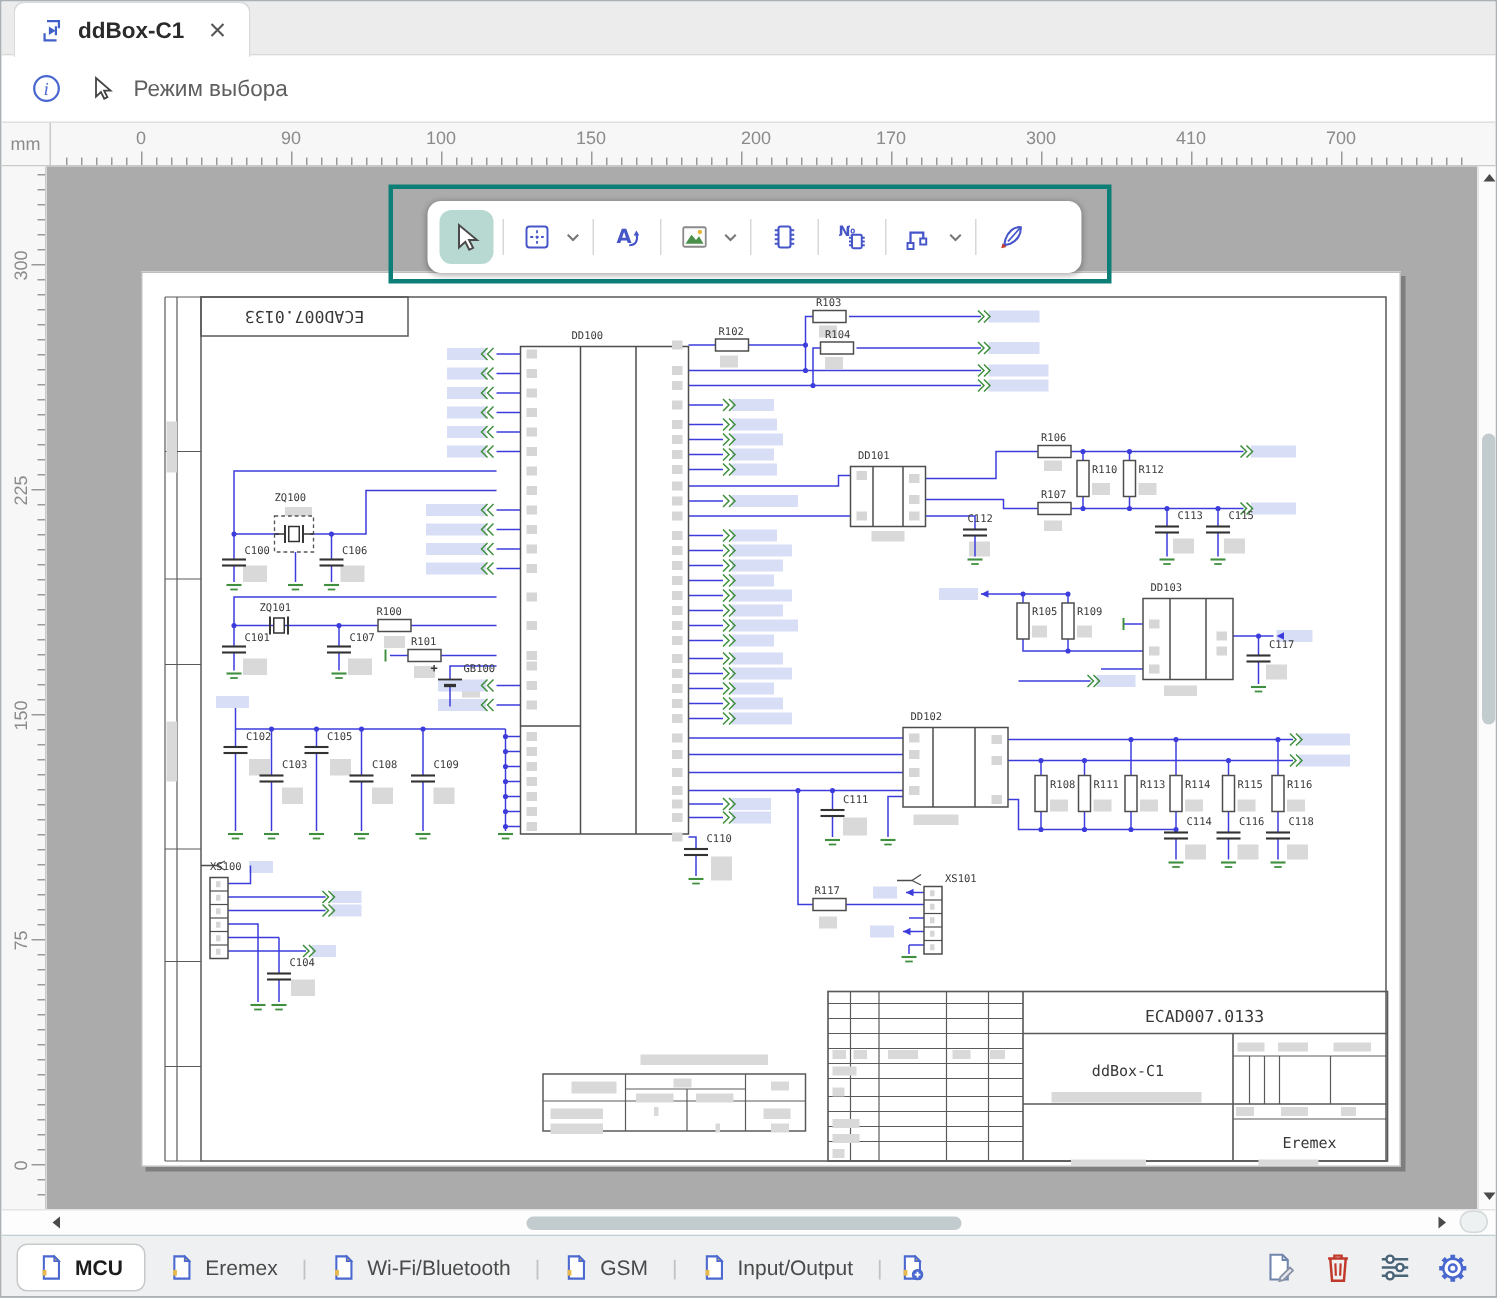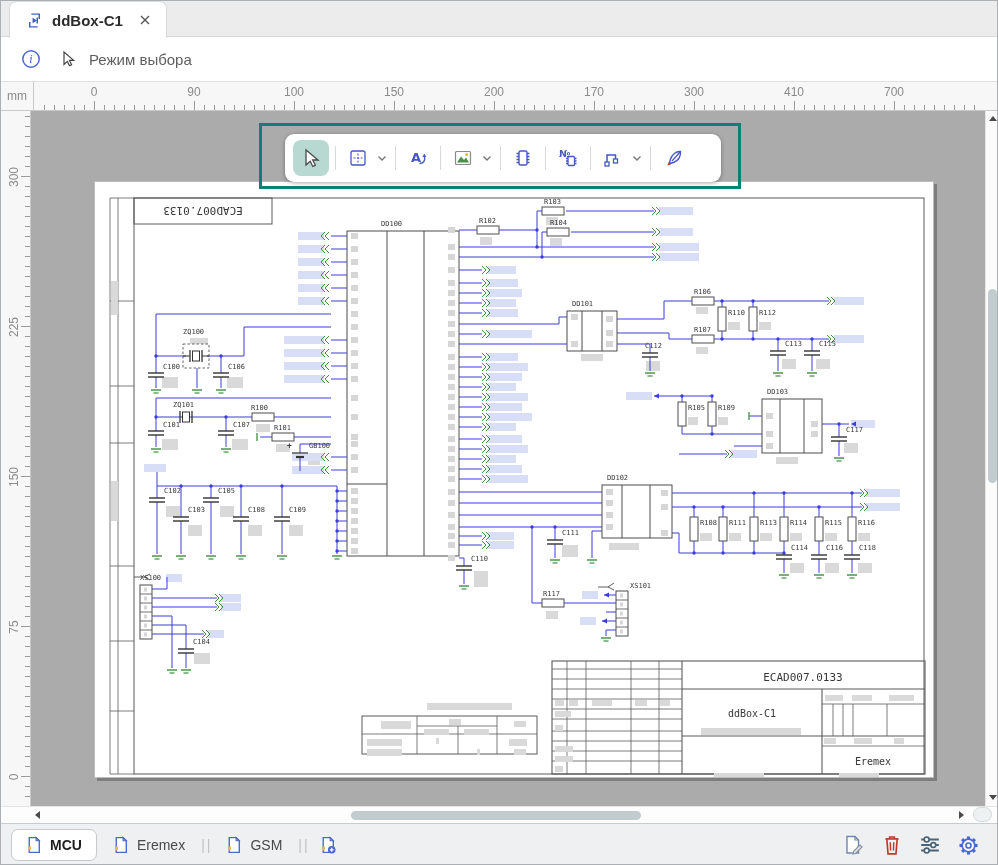--- a/index.html
+++ b/index.html
@@ -132,21 +132,21 @@
         <div class="htick" style="left: 403px; height: 5px;"></div>
         <div class="htick" style="left: 413px; height: 5px;"></div>
         <div class="htick" style="left: 423px; height: 5px;"></div>
         <div class="htick" style="left: 433px; height: 5px;"></div>
         <div class="htick" style="left: 443px; height: 5px;"></div>
         <div class="htick" style="left: 453px; height: 5px;"></div>
         <div class="htick" style="left: 463px; height: 5px;"></div>
         <div class="htick" style="left: 473px; height: 5px;"></div>
         <div class="htick" style="left: 483px; height: 5px;"></div>
         <div class="htick" style="left: 493px; height: 9px;"></div>
-        <div class="hlab" style="left: 473px;">200</div>
+        <div class="hlab" style="left: 473px; text-align: right;">200</div>
         <div class="htick" style="left: 503px; height: 5px;"></div>
         <div class="htick" style="left: 513px; height: 5px;"></div>
         <div class="htick" style="left: 523px; height: 5px;"></div>
         <div class="htick" style="left: 533px; height: 5px;"></div>
         <div class="htick" style="left: 543px; height: 5px;"></div>
         <div class="htick" style="left: 553px; height: 5px;"></div>
         <div class="htick" style="left: 563px; height: 5px;"></div>
         <div class="htick" style="left: 573px; height: 5px;"></div>
         <div class="htick" style="left: 583px; height: 5px;"></div>
         <div class="htick" style="left: 593px; height: 9px;"></div>
@@ -1205,32 +1205,52 @@
           <span>
             <svg width="16" height="18" viewBox="0 0 15 17">
               <path d="M3,1.5 H9.5 L12.5,4.5 V15.5 H3 Z" fill="#fff" stroke="#4a68d0" stroke-width="1.3"></path>
               <polygon points="9.5,1.5 9.5,4.5 12.5,4.5" fill="#e8b84b" stroke="#4a68d0" stroke-width="1"></polygon>
               <rect x="2.2" y="10" width="2.4" height="3.6" fill="#e8b84b"></rect>
             </svg>
           </span>
           <span>Eremex</span>
         </div>
         <span class="pipe">|</span>
+        <div class="sheet">
+          <span>
+            <svg width="16" height="18" viewBox="0 0 15 17">
+              <path d="M3,1.5 H9.5 L12.5,4.5 V15.5 H3 Z" fill="#fff" stroke="#4a68d0" stroke-width="1.3"></path>
+              <polygon points="9.5,1.5 9.5,4.5 12.5,4.5" fill="#e8b84b" stroke="#4a68d0" stroke-width="1"></polygon>
+              <rect x="2.2" y="10" width="2.4" height="3.6" fill="#e8b84b"></rect>
+            </svg>
+          </span>
+          <span>Wi-Fi/Bluetooth</span>
+        </div>
         <span class="pipe">|</span>
         <div class="sheet">
           <span>
             <svg width="16" height="18" viewBox="0 0 15 17">
               <path d="M3,1.5 H9.5 L12.5,4.5 V15.5 H3 Z" fill="#fff" stroke="#4a68d0" stroke-width="1.3"></path>
               <polygon points="9.5,1.5 9.5,4.5 12.5,4.5" fill="#e8b84b" stroke="#4a68d0" stroke-width="1"></polygon>
               <rect x="2.2" y="10" width="2.4" height="3.6" fill="#e8b84b"></rect>
             </svg>
           </span>
           <span>GSM</span>
         </div>
         <span class="pipe">|</span>
+        <div class="sheet">
+          <span>
+            <svg width="16" height="18" viewBox="0 0 15 17">
+              <path d="M3,1.5 H9.5 L12.5,4.5 V15.5 H3 Z" fill="#fff" stroke="#4a68d0" stroke-width="1.3"></path>
+              <polygon points="9.5,1.5 9.5,4.5 12.5,4.5" fill="#e8b84b" stroke="#4a68d0" stroke-width="1"></polygon>
+              <rect x="2.2" y="10" width="2.4" height="3.6" fill="#e8b84b"></rect>
+            </svg>
+          </span>
+          <span>Input/Output</span>
+        </div>
         <span class="pipe">|</span>
         <div class="sheet-add">
           <svg width="16" height="18" viewBox="0 0 15 17">
             <path d="M3,1.5 H9.5 L12.5,4.5 V15.5 H3 Z" fill="#fff" stroke="#4a68d0" stroke-width="1.3"></path>
             <polygon points="9.5,1.5 9.5,4.5 12.5,4.5" fill="#e8b84b" stroke="#4a68d0" stroke-width="1"></polygon>
             <rect x="2.2" y="10" width="2.4" height="3.6" fill="#e8b84b"></rect>
             <circle cx="11" cy="13" r="3.6" fill="#4a68d0"></circle>
             <path d="M11 11.2 V14.8 M9.2 13 H12.8" stroke="#fff" stroke-width="1.2"></path>
           </svg>
         </div>

